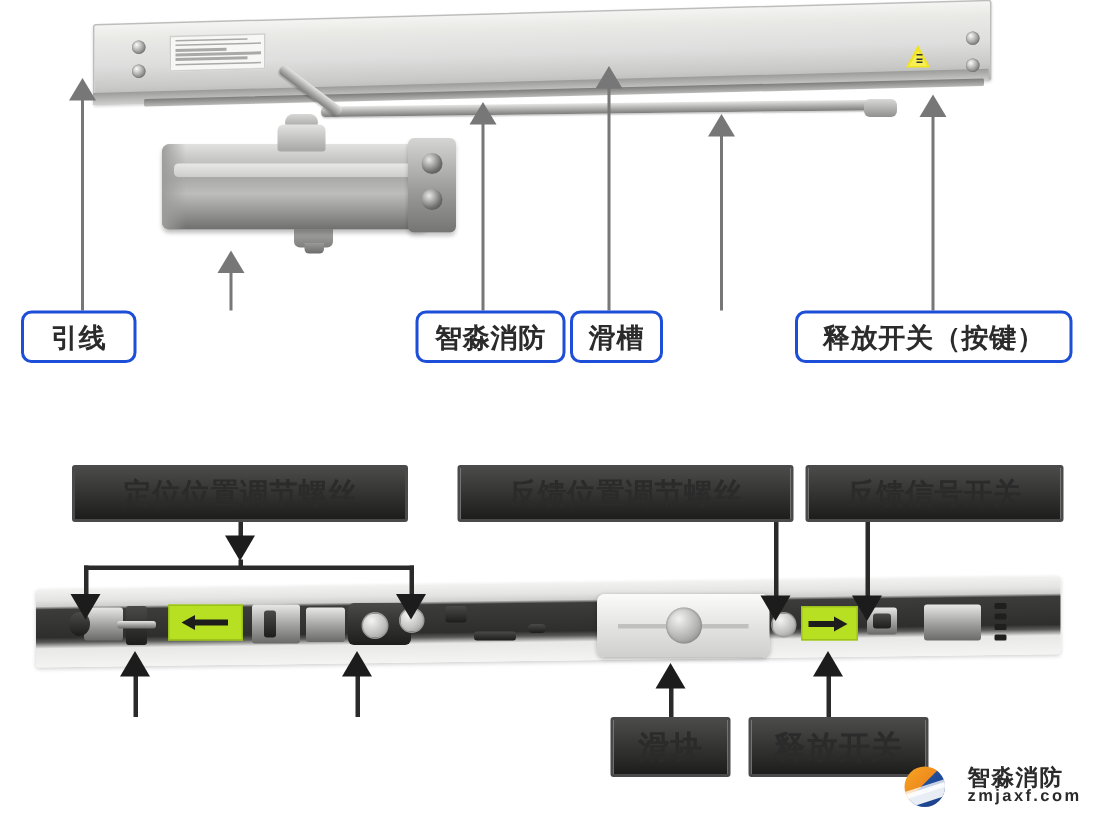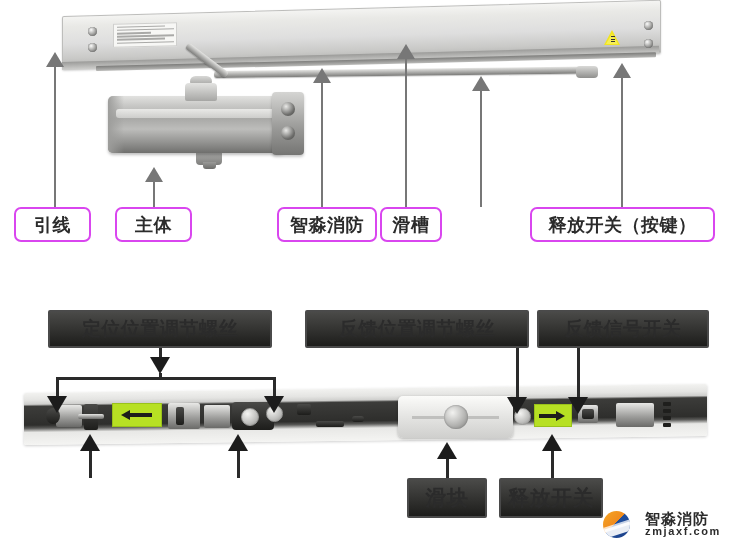--- a/index.html
+++ b/index.html
@@ -2,21 +2,21 @@
 <html><head>
 <meta charset="utf-8">
 <style>
   html,body{margin:0;padding:0;background:#fff;}
   body{width:729px;height:544px;overflow:hidden;position:relative;
        font-family:"Liberation Sans","DejaVu Sans",sans-serif;}
   .stage{position:absolute;left:0;top:0;width:729px;height:544px;background:#fff;}
 
   
   .lbl{position:absolute;box-sizing:border-box;display:flex;align-items:center;
-       justify-content:center;background:#fff;border:2px solid #d946ef;
+       justify-content:center;background:#fff;border:2px solid #1d4ed8;
        border-radius:7px;color:#2b2b2b;white-space:nowrap;z-index:40;
        font-weight:700;letter-spacing:.5px;}
   .lbl.dark{border-color:#4a4a4a;}
 
   
   .vline{position:absolute;background:#777;width:2px;z-index:30;}
   .vline.blk{background:#2a2a2a;width:3px;}
   .hline{position:absolute;background:#2a2a2a;height:3px;z-index:30;}
   .arrowup{position:absolute;width:0;height:0;z-index:31;
      border-left:9px solid transparent;border-right:9px solid transparent;
@@ -219,21 +219,20 @@
         <i></i>
     </div>
   </div>
 
   <div class="arrowup" style="left:46px;top:52px;"></div>
   <div class="vline" style="left:54px;top:66px;height:141px;"></div>
   <div class="lbl" style="left:14px;top:207px;width:77px;height:35px;font-size:18px;">引线</div>
 
   <div class="arrowup" style="left:145px;top:167px;"></div>
   <div class="vline" style="left:153px;top:181px;height:26px;"></div>
-  <div class="lbl" style="left:115px;top:207px;width:77px;height:35px;font-size:18px;">主体</div>
 
   <div class="arrowup" style="left:313px;top:68px;"></div>
   <div class="vline" style="left:321px;top:82px;height:125px;"></div>
   <div class="lbl" style="left:277px;top:207px;width:100px;height:35px;font-size:18px;">智淼消防</div>
 
   <div class="arrowup" style="left:397px;top:44px;"></div>
   <div class="vline" style="left:405px;top:58px;height:149px;"></div>
   <div class="lbl" style="left:380px;top:207px;width:62px;height:35px;font-size:18px;">滑槽</div>
 
   <div class="arrowup" style="left:472px;top:76px;"></div>
@@ -266,21 +265,21 @@
 
   <div class="arrowup blk" style="left:228px;top:434px;"></div>
   <div class="vline blk" style="left:237px;top:450px;height:28px;"></div>
 
   <div class="arrowup blk" style="left:437px;top:442px;"></div>
   <div class="vline blk" style="left:446px;top:458px;height:20px;"></div>
   <div class="lbl dark" style="left:407px;top:478px;width:80px;height:40px;font-size:21px;">滑块</div>
 
   <div class="arrowup blk" style="left:542px;top:434px;"></div>
   <div class="vline blk" style="left:551px;top:450px;height:28px;"></div>
-  <div class="lbl dark" style="left:499px;top:478px;width:104px;height:40px;font-size:21px;">释放开关</div>
+  <div class="lbl dark" style="left:499px;top:478px;width:120px;height:40px;font-size:21px;">释放开关</div>
 
   <div class="wm">
     <div class="logo"></div>
     <div class="txt">
       <div class="t1">智淼消防</div>
       <div class="t2">zmjaxf.com</div>
     </div>
   </div>
 
 </div>

